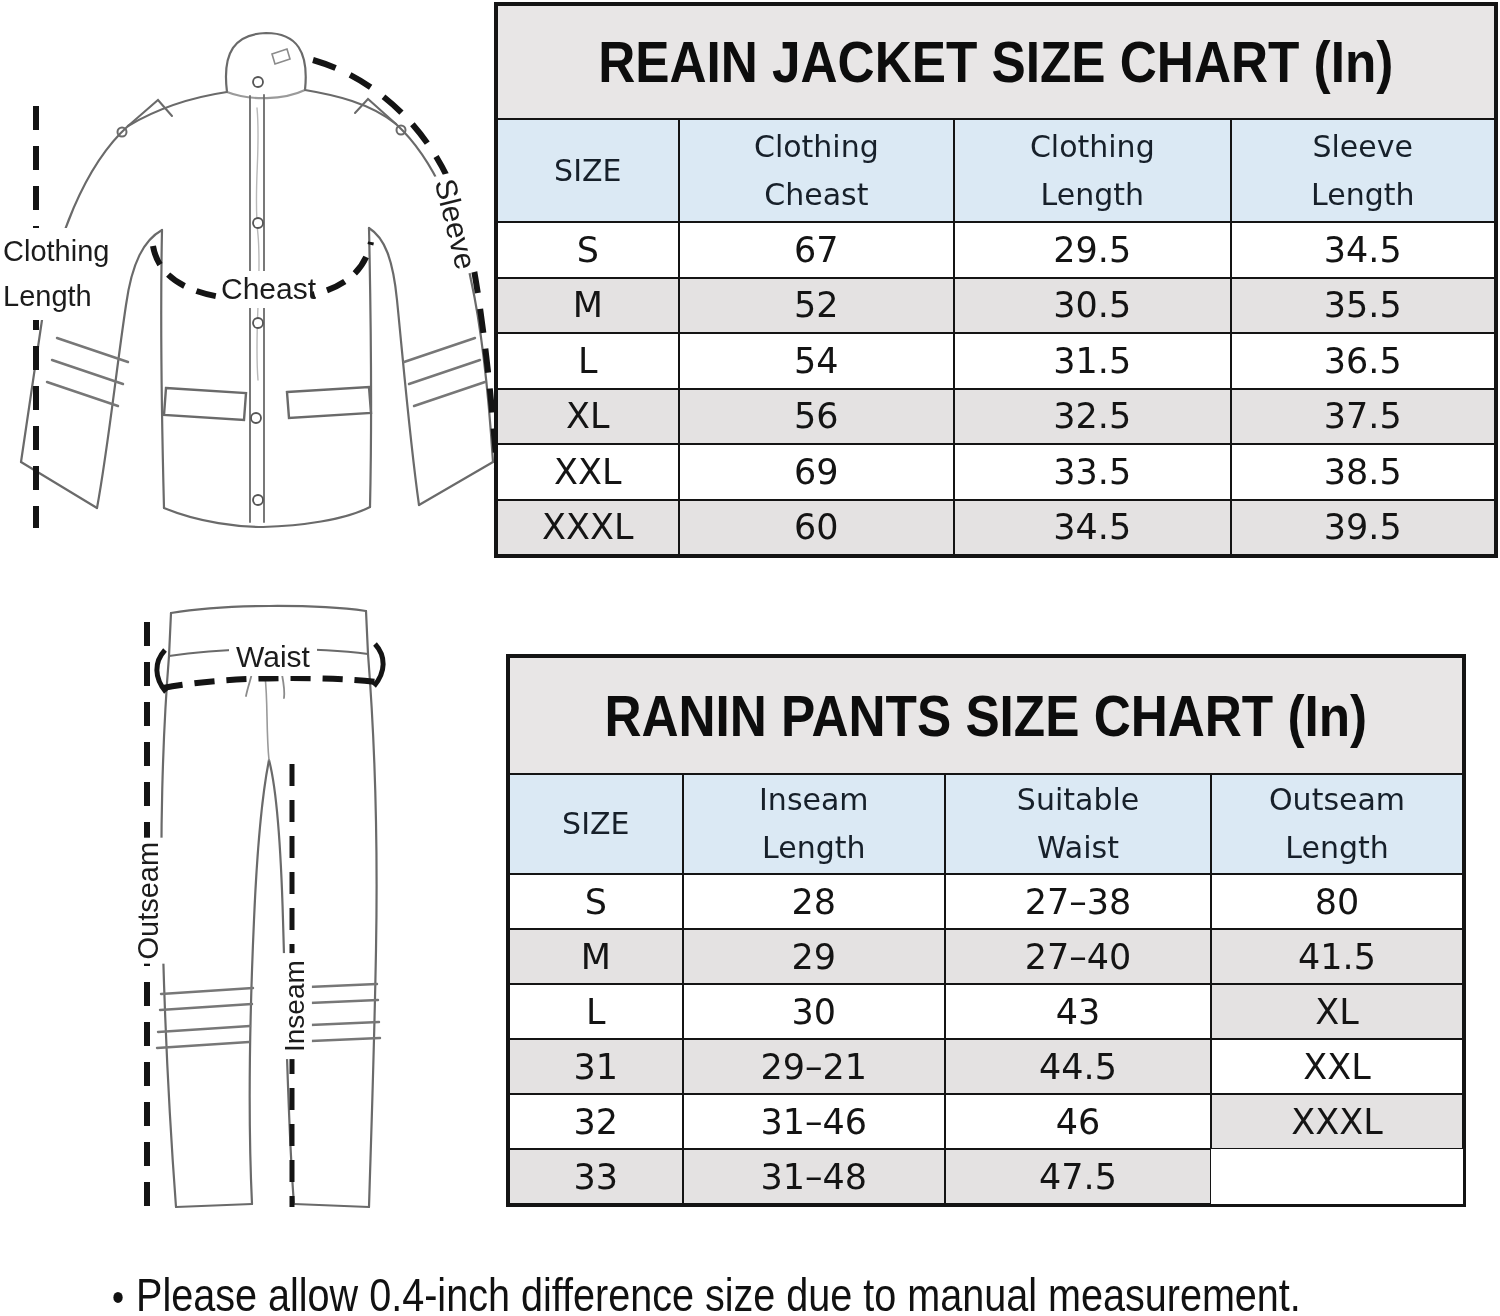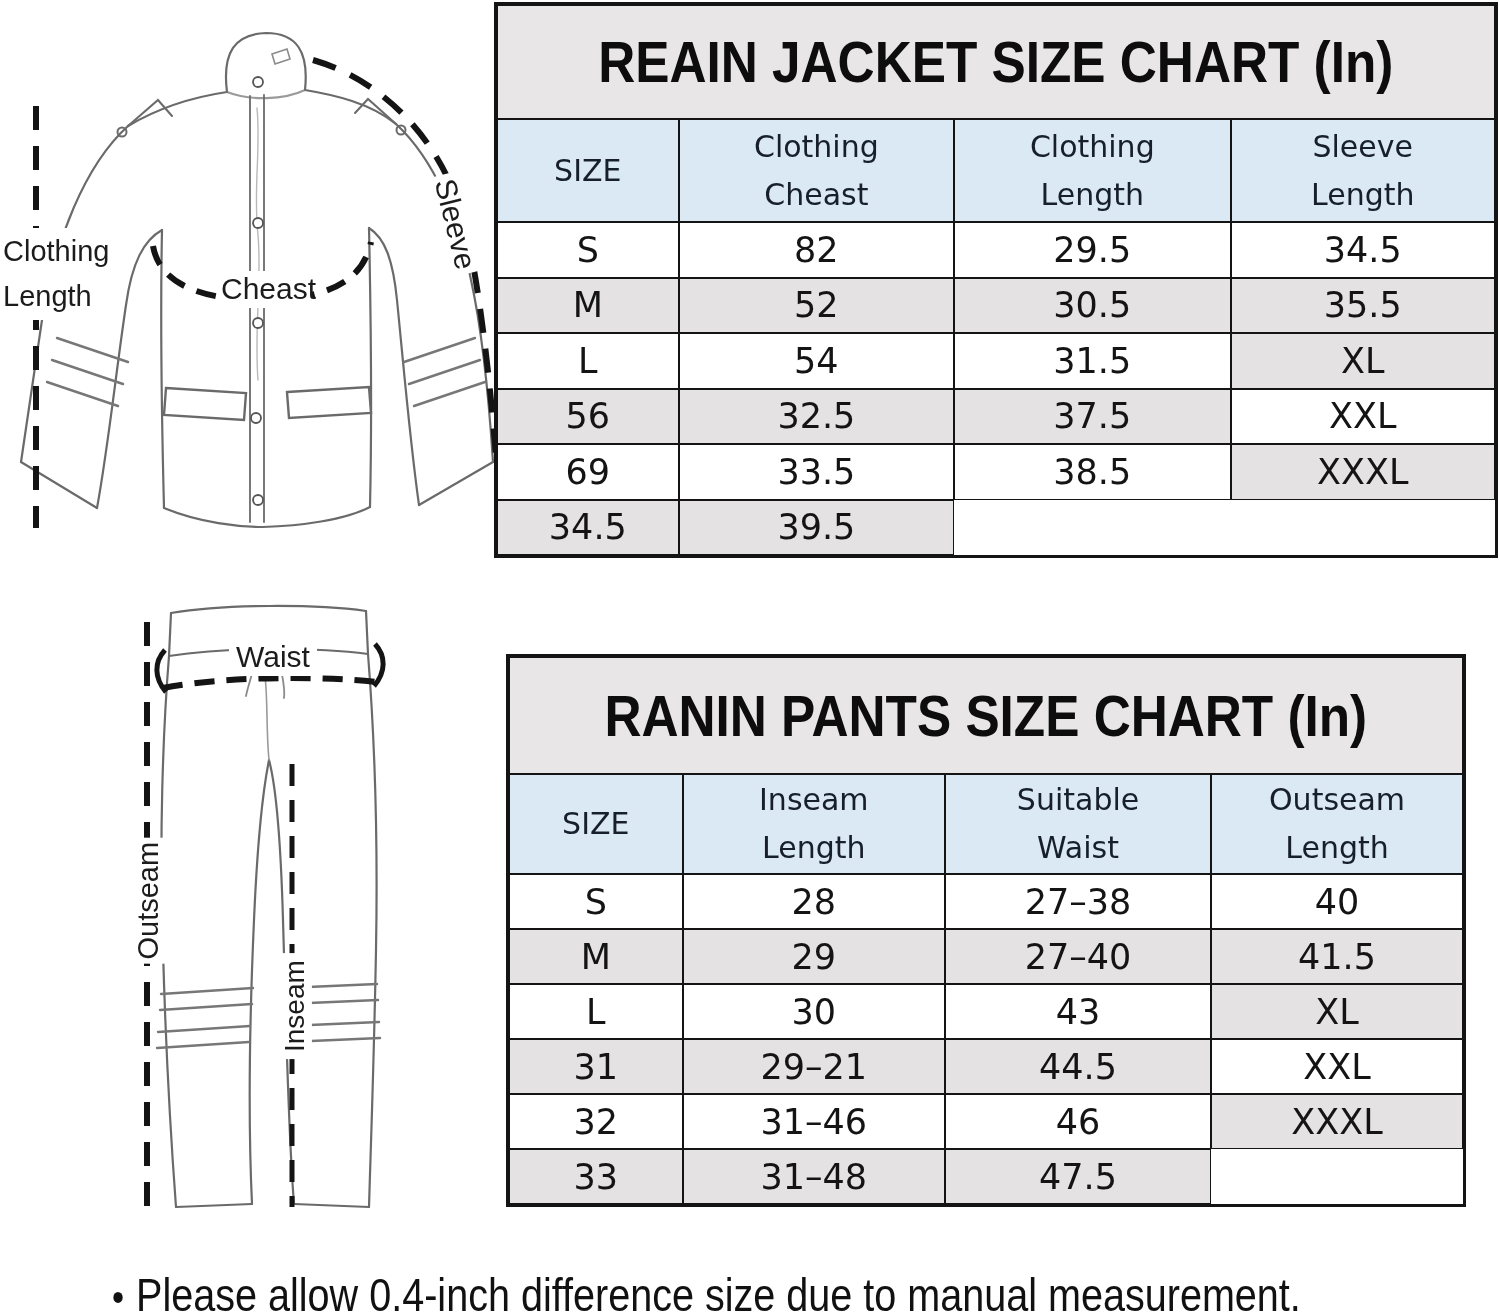--- a/index.html
+++ b/index.html
@@ -196,44 +196,46 @@
     <div class="t-cell head-cell">
       <span>Clothing</span>
       <span>Length</span>
     </div>
     <div class="t-cell head-cell">
       <span>Sleeve</span>
       <span>Length</span>
     </div>
 
     <div class="t-cell data-cell">S</div>
-    <div class="t-cell data-cell">82</div>
+    <div class="t-cell data-cell">67</div>
     <div class="t-cell data-cell">29.5</div>
     <div class="t-cell data-cell">34.5</div>
 
     <div class="t-cell data-cell alt">M</div>
     <div class="t-cell data-cell alt">52</div>
     <div class="t-cell data-cell alt">30.5</div>
     <div class="t-cell data-cell alt">35.5</div>
 
     <div class="t-cell data-cell">L</div>
     <div class="t-cell data-cell">54</div>
     <div class="t-cell data-cell">31.5</div>
+    <div class="t-cell data-cell">36.5</div>
 
     <div class="t-cell data-cell alt">XL</div>
     <div class="t-cell data-cell alt">56</div>
     <div class="t-cell data-cell alt">32.5</div>
     <div class="t-cell data-cell alt">37.5</div>
 
     <div class="t-cell data-cell">XXL</div>
     <div class="t-cell data-cell">69</div>
     <div class="t-cell data-cell">33.5</div>
     <div class="t-cell data-cell">38.5</div>
 
     <div class="t-cell data-cell alt">XXXL</div>
+    <div class="t-cell data-cell alt">60</div>
     <div class="t-cell data-cell alt">34.5</div>
     <div class="t-cell data-cell alt">39.5</div>
   </div>
 
   <div class="size-table" id="pants-table">
     <div class="t-cell title-cell">
       <span class="title-text">RANIN PANTS SIZE CHART (In)</span>
     </div>
     <div class="t-cell head-cell">
       <span>SIZE</span>
@@ -247,21 +249,21 @@
       <span>Waist</span>
     </div>
     <div class="t-cell head-cell">
       <span>Outseam</span>
       <span>Length</span>
     </div>
 
     <div class="t-cell data-cell">S</div>
     <div class="t-cell data-cell">28</div>
     <div class="t-cell data-cell">27–38</div>
-    <div class="t-cell data-cell">40</div>
+    <div class="t-cell data-cell">80</div>
 
     <div class="t-cell data-cell alt">M</div>
     <div class="t-cell data-cell alt">29</div>
     <div class="t-cell data-cell alt">27–40</div>
     <div class="t-cell data-cell alt">41.5</div>
 
     <div class="t-cell data-cell">L</div>
     <div class="t-cell data-cell">30</div>
     <div class="t-cell data-cell">43</div>
 

